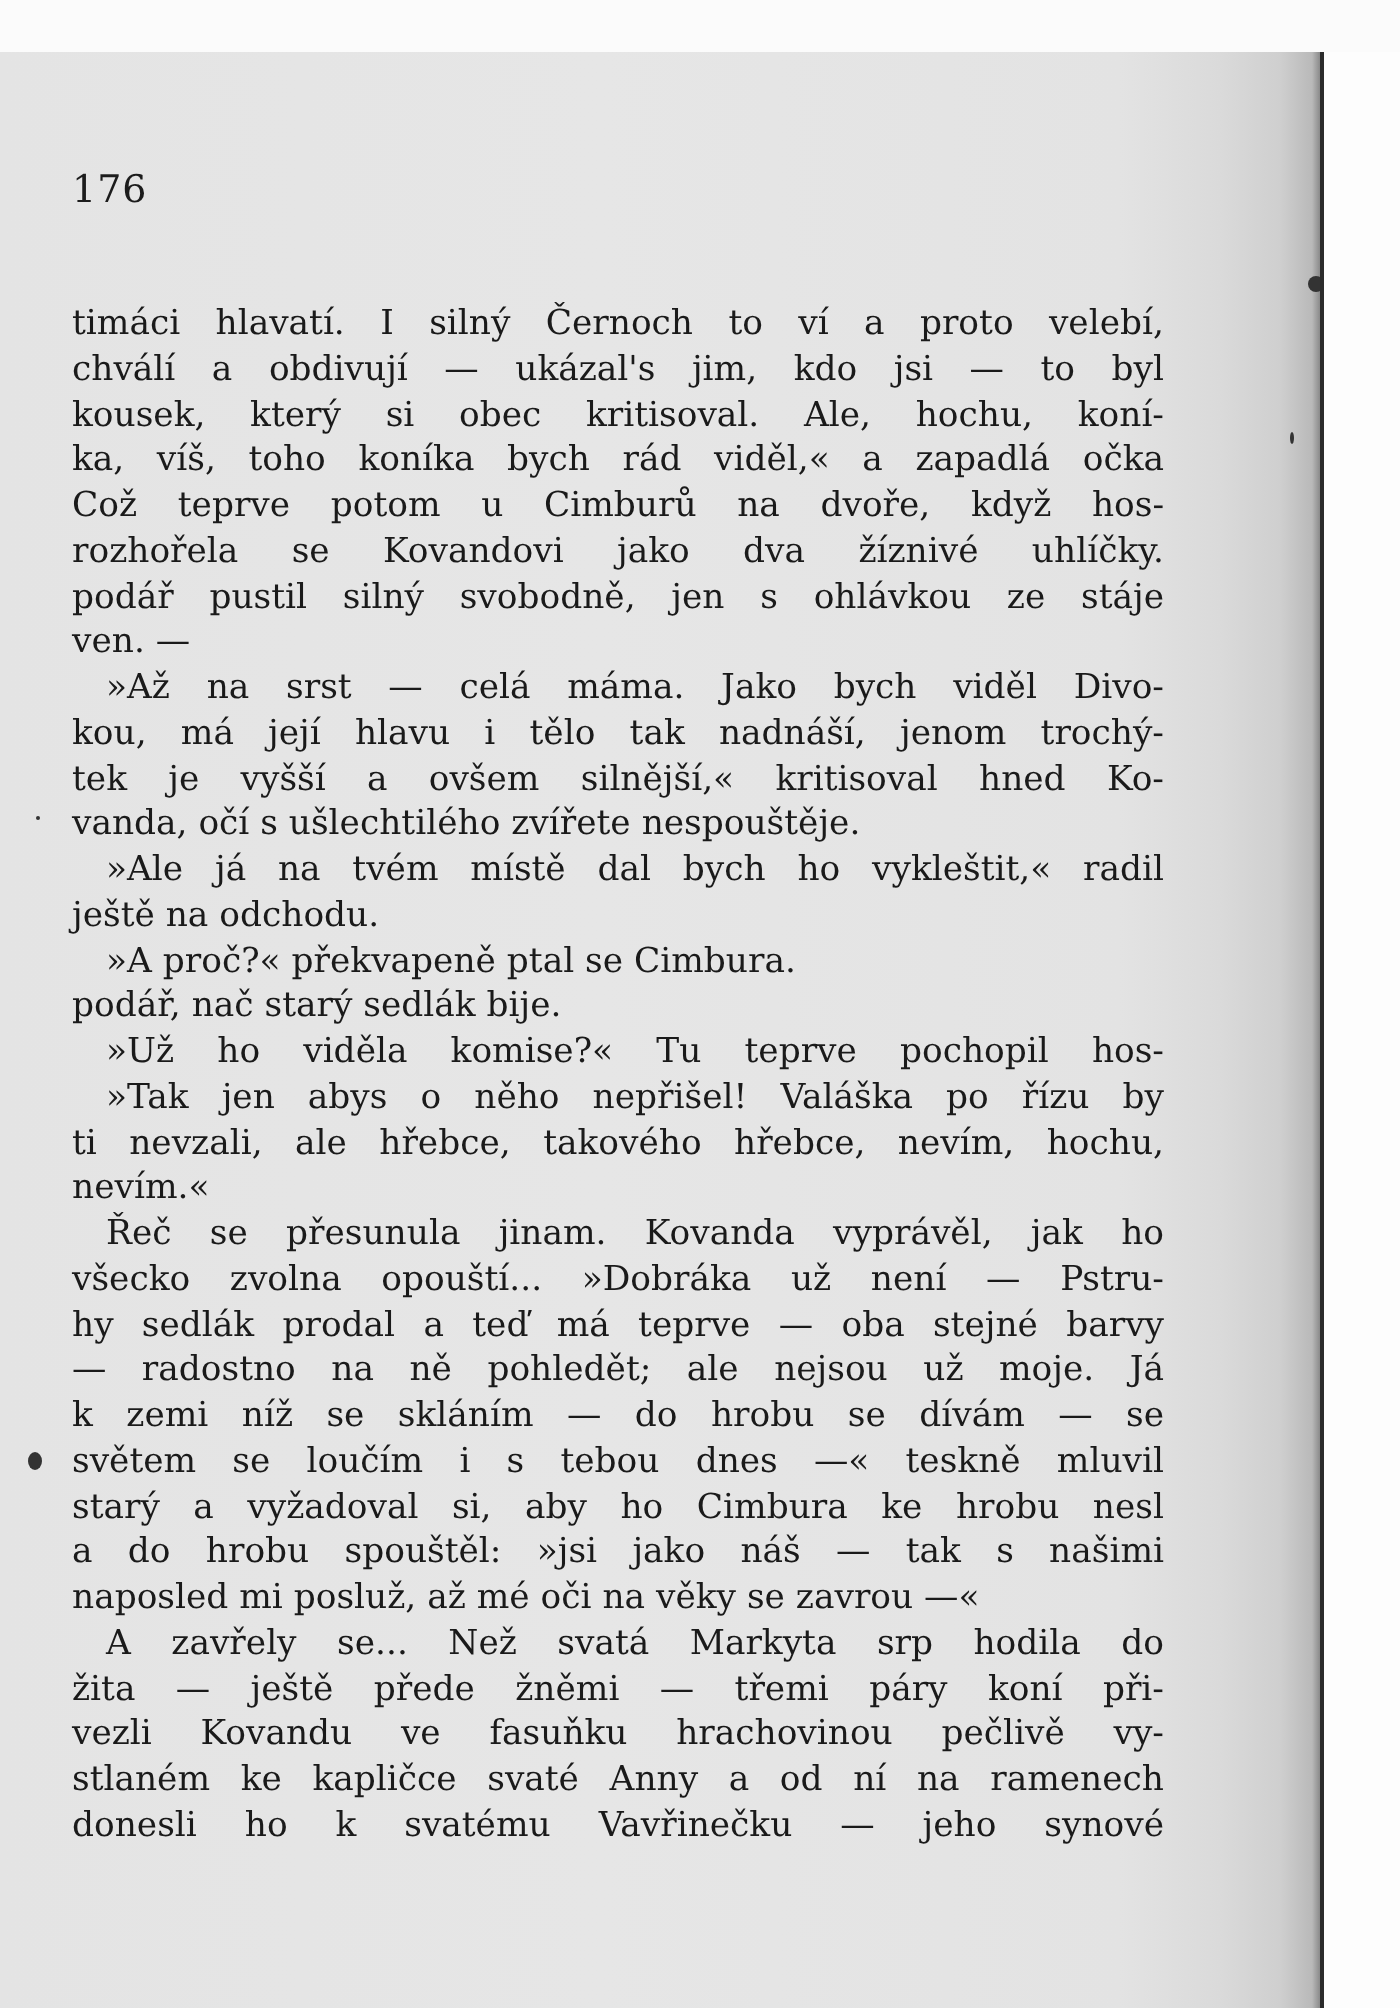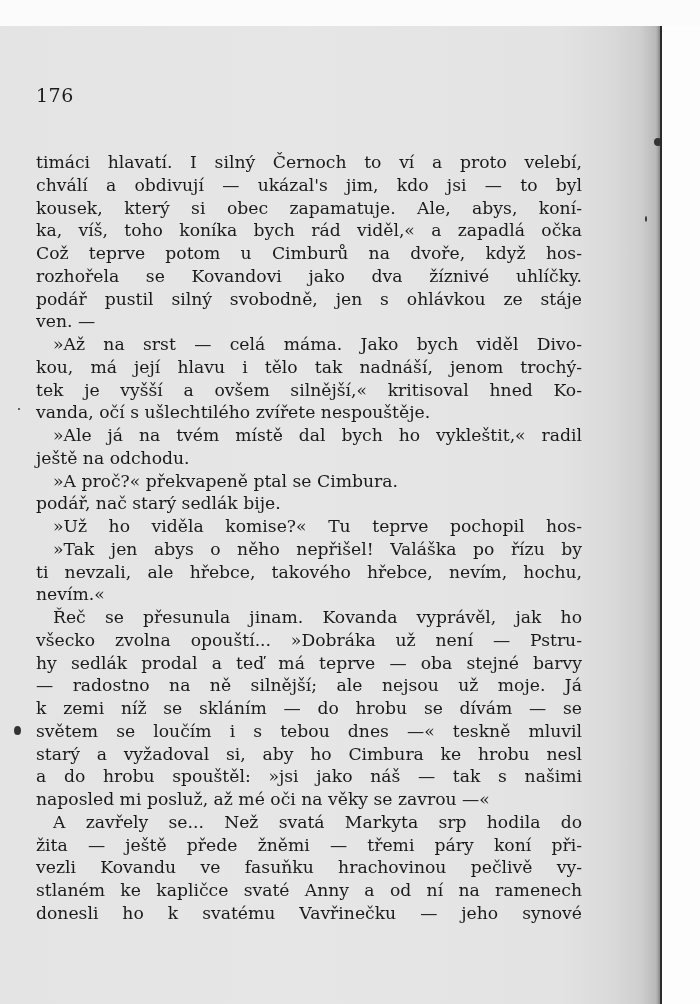--- a/index.html
+++ b/index.html
@@ -82,21 +82,21 @@
 </head>
 <body>
 
 <div class="scan">
   <div class="page">
     <div class="page-number">176</div>
     <div class="body-text" id="body-text">
         <div>
           <span class="line">timáci hlavatí. I silný Černoch to ví a proto velebí,</span>
           <span class="line">chválí a obdivují — ukázal's jim, kdo jsi — to byl</span>
-          <span class="line">kousek, který si obec zapamatuje. Ale, abys, koní-</span>
+          <span class="line">kousek, který si obec kritisoval. Ale, hochu, koní-</span>
           <span class="line">ka, víš, toho koníka bych rád viděl,« a zapadlá očka</span>
           <span class="line">Což teprve potom u Cimburů na dvoře, když hos-</span>
           <span class="line">rozhořela se Kovandovi jako dva žíznivé uhlíčky.</span>
           <span class="line">podář pustil silný svobodně, jen s ohlávkou ze stáje</span>
           <span class="line last">ven. —</span>
         </div>
         <div>
           <span class="line indent">»Až na srst — celá máma. Jako bych viděl Divo-</span>
           <span class="line">kou, má její hlavu i tělo tak nadnáší, jenom trochý-</span>
           <span class="line">tek je vyšší a ovšem silnější,« kritisoval hned Ko-</span>
@@ -115,21 +115,21 @@
         </div>
         <div>
           <span class="line indent">»Tak jen abys o něho nepřišel! Valáška po řízu by</span>
           <span class="line">ti nevzali, ale hřebce, takového hřebce, nevím, hochu,</span>
           <span class="line last">nevím.«</span>
         </div>
         <div>
           <span class="line indent">Řeč se přesunula jinam. Kovanda vyprávěl, jak ho</span>
           <span class="line">všecko zvolna opouští... »Dobráka už není — Pstru-</span>
           <span class="line">hy sedlák prodal a teď má teprve — oba stejné barvy</span>
-          <span class="line">— radostno na ně silnější; ale nejsou už moje. Já</span>
+          <span class="line">— radostno na ně pohledět; ale nejsou už moje. Já</span>
           <span class="line">k zemi níž se skláním — do hrobu se dívám — se</span>
           <span class="line">světem se loučím i s tebou dnes —« teskně mluvil</span>
           <span class="line">starý a vyžadoval si, aby ho Cimbura ke hrobu nesl</span>
           <span class="line">a do hrobu spouštěl: »jsi jako náš — tak s našimi</span>
           <span class="line last">naposled mi posluž, až mé oči na věky se zavrou —«</span>
         </div>
         <div>
           <span class="line indent">A zavřely se... Než svatá Markyta srp hodila do</span>
           <span class="line">žita — ještě přede žněmi — třemi páry koní při-</span>
           <span class="line">vezli Kovandu ve fasuňku hrachovinou pečlivě vy-</span>

